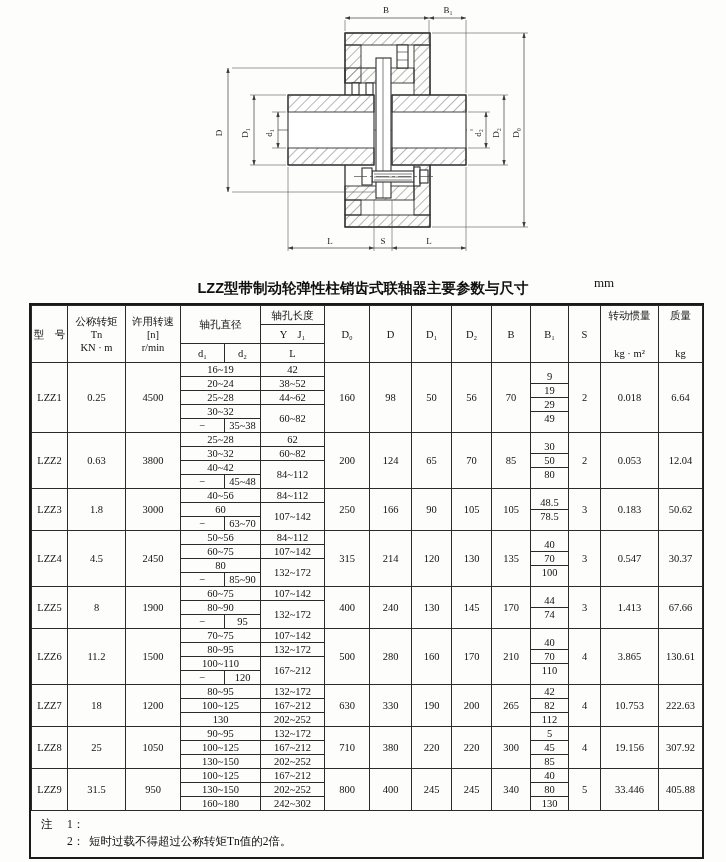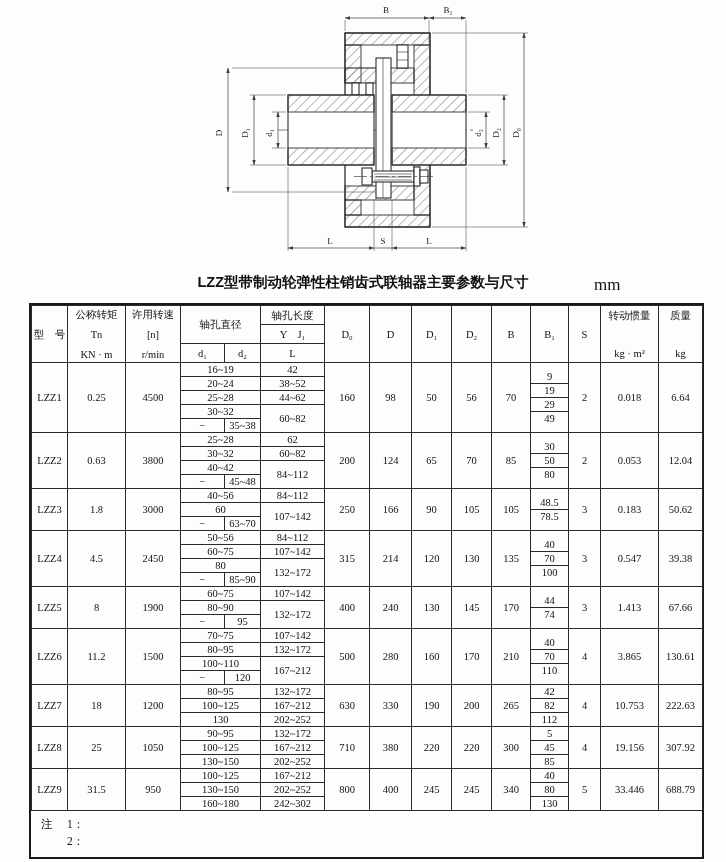--- a/index.html
+++ b/index.html
@@ -1,34 +1,34 @@
 <!DOCTYPE html>
 <html><head>
 <meta charset="utf-8">
 <style>
   html,body{margin:0;padding:0;background:#fdfdfb;}
   #page{position:relative;width:726px;height:862px;background:#fdfdfb;overflow:hidden;
         font-family:"Liberation Serif", serif;color:#111;}
   
   #title-row{position:absolute;left:0;top:273px;width:726px;height:24px;}
   #doc-title{position:absolute;left:0;right:0;text-align:center;
-             font-family:"Liberation Sans", sans-serif;font-weight:bold;font-size:14.5px;color:#101010;}
-  #unit-label{position:absolute;left:594px;top:2px;font-size:17px;font-family:"Liberation Serif",serif;}
+             font-family:"Liberation Sans", sans-serif;font-weight:bold;font-size:14.5px;color:#101010;margin-top:6px;}
+  #unit-label{position:absolute;left:594px;top:2px;font-size:13px;font-family:"Liberation Serif",serif;}
   
   #table-wrap{position:absolute;left:29px;top:303px;width:671px;border:2px solid #1a1a1a;background:#fdfdfb;}
   table{border-collapse:collapse;table-layout:fixed;width:671px;font-size:10.5px;}
   col.c-model{width:36px}col.c-tn{width:58px}col.c-rpm{width:55px}
   col.c-d1{width:44px}col.c-d2{width:36px}col.c-L{width:64px}
   col.c-D0{width:45px}col.c-D{width:42px}col.c-D1{width:40px}col.c-D2{width:40px}
   col.c-B{width:39px}col.c-B1{width:38px}col.c-S{width:32px}
   col.c-J{width:58px}col.c-M{width:44px}
   th,td{border:1px solid #2a2a2a;text-align:center;vertical-align:middle;
         padding:0;font-weight:normal;line-height:13px;overflow:hidden;}
   thead tr{height:19px;}
-  thead .stack3{display:flex;flex-direction:column;justify-content:space-between;height:53px;padding:1px 0;}
+  thead .stack3{display:flex;flex-direction:column;justify-content:center;height:53px;padding:1px 0;}
   thead .stackgap{display:flex;flex-direction:column;justify-content:space-between;height:51px;padding:2px 0;align-items:center;}
   tbody tr{height:14px;}
   td.b1td{padding:0;}
   .b1stack{display:flex;flex-direction:column;height:100%;}
   .b1stack > div{flex:1;display:flex;align-items:center;justify-content:center;}
   .b1stack > div + div{border-top:1px solid #2a2a2a;}
   
   #notes{padding:5px 10px 7px 10px;font-size:11.5px;line-height:17px;}
   .note-row{display:flex;}
   .note-prefix{width:26px;}
@@ -349,21 +349,21 @@
             <td rowspan="4">135</td>
             <td rowspan="4" class="b1td">
               <div class="b1stack">
                 <div>40</div>
                 <div>70</div>
                 <div>100</div>
               </div>
             </td>
             <td rowspan="4">3</td>
             <td rowspan="4">0.547</td>
-            <td rowspan="4">39.38</td>
+            <td rowspan="4">30.37</td>
           </tr>
           <tr>
             <td colspan="2">60~75</td>
             <td>107~142</td>
           </tr>
           <tr>
             <td colspan="2">80</td>
             <td rowspan="2">132~172</td>
           </tr>
           <tr>
@@ -506,38 +506,39 @@
             <td rowspan="3">340</td>
             <td rowspan="3" class="b1td">
               <div class="b1stack">
                 <div>40</div>
                 <div>80</div>
                 <div>130</div>
               </div>
             </td>
             <td rowspan="3">5</td>
             <td rowspan="3">33.446</td>
-            <td rowspan="3">688.79</td>
+            <td rowspan="3">405.88</td>
           </tr>
           <tr>
             <td colspan="2">130~150</td>
             <td>202~252</td>
           </tr>
           <tr>
             <td colspan="2">160~180</td>
             <td>242~302</td>
           </tr>
         </tbody>
     </table>
 
     <div id="notes">
       <div class="note-row">
         <span class="note-prefix">注</span>
         <span class="note-no">1：</span>
       </div>
       <div class="note-row">
         <span class="note-prefix"></span>
         <span class="note-no">2：</span>
+        <span>短时过载不得超过公称转矩Tn值的2倍。</span>
       </div>
     </div>
   </div>
 
 </div>
 
 </body></html>

